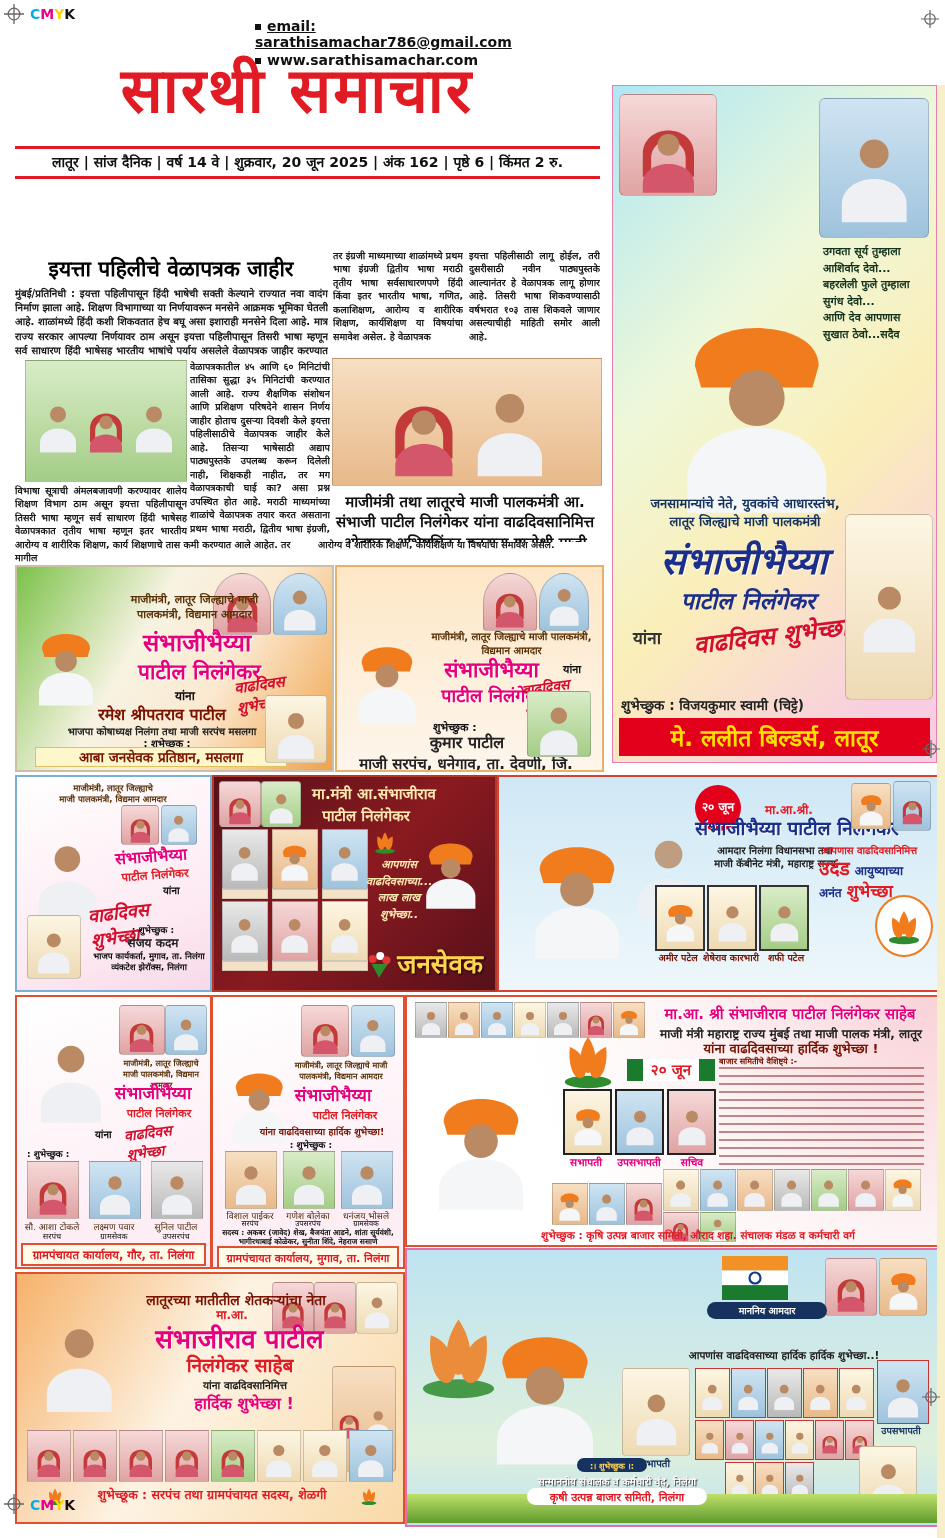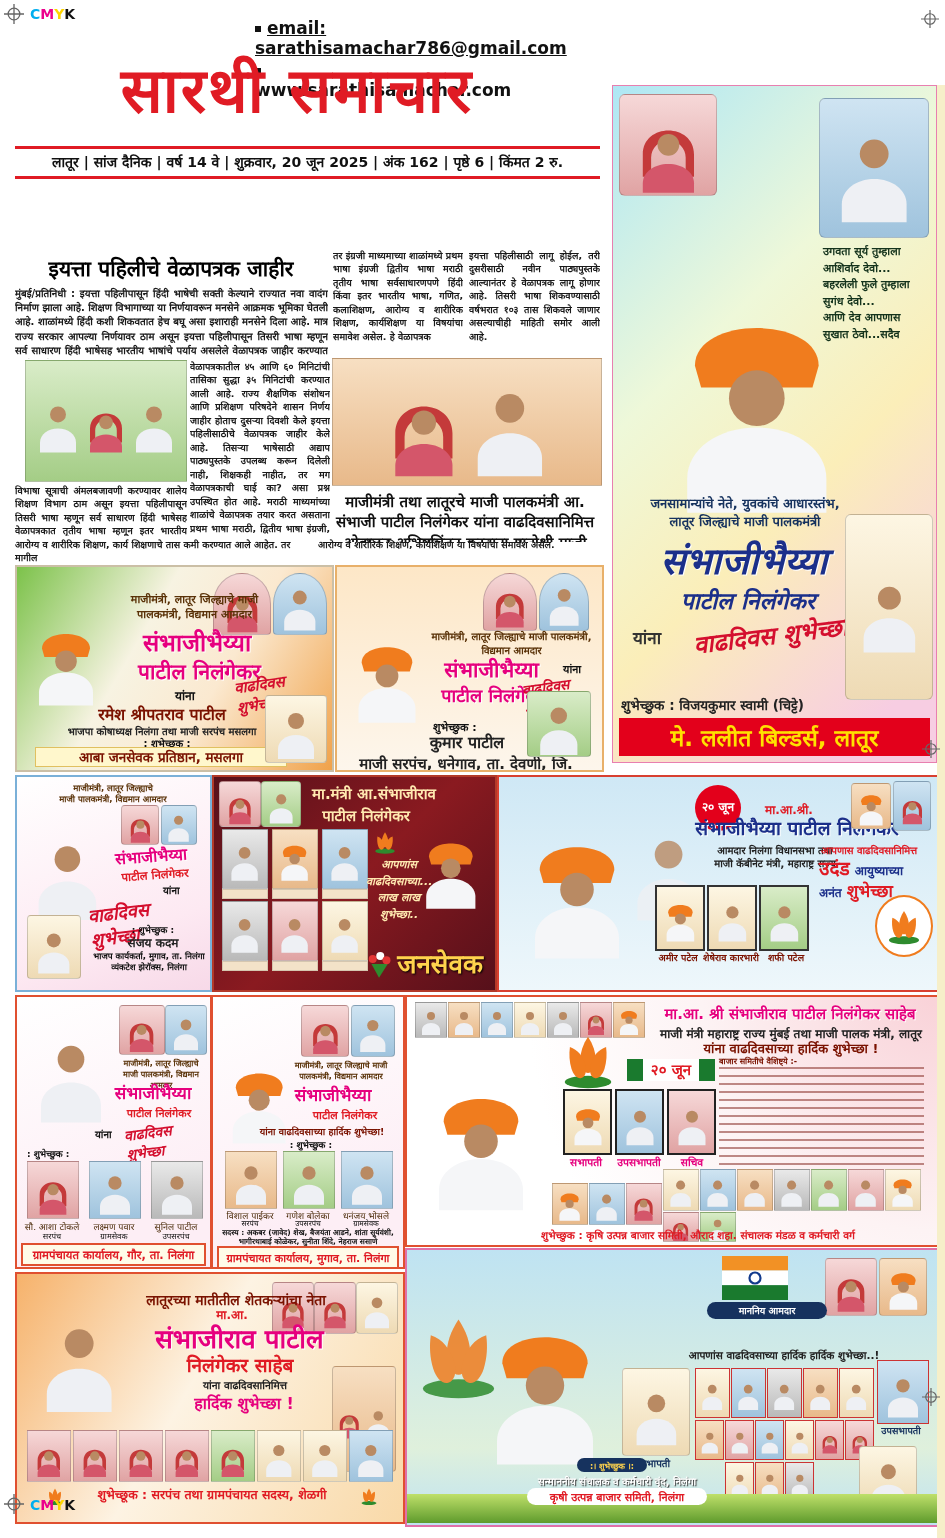--- a/index.html
+++ b/index.html
@@ -81,21 +81,21 @@
 <div class="page">
 
   <div class="abs" style="left:4px;top:4px;width:20px;height:20px"><svg viewBox="0 0 24 24" width="20" height="20">
         <use href="#reg"></use>
       </svg></div>
   <div class="abs b" style="left:30px;top:6px;font-size:14px"><span style="color:#00aeef">C</span><span style="color:#ec008c">M</span><span style="color:#ffd400">Y</span><span style="color:#111">K</span></div>
   <div class="abs" style="left:921px;top:10px;width:18px;height:18px"><svg viewBox="0 0 24 24" width="18" height="18">
         <use href="#reg"></use>
       </svg></div>
 
-  <div class="abs" style="left:255px;top:18px;width:260px;font-size:17px;font-weight:700">
+  <div class="abs" style="left:255px;top:18px;width:260px;font-size:14px;font-weight:700">
     <div><span class="sq"></span><a class="email">email: sarathisamachar786@gmail.com</a></div>
     <div style="margin-top:2px"><span class="sq"></span><a class="web">www.sarathisamachar.com</a></div>
   </div>
 
   <div class="abs ctr blk" style="left:0;top:46px;width:594px;font-size:62px;color:#e01b24;letter-spacing:2px">सारथी समाचार</div>
   <div class="abs rule" style="left:15px;top:146px;width:585px"></div>
   <div class="abs ctr xb" style="left:15px;top:152px;width:585px;font-size:14px">लातूर | सांज दैनिक | वर्ष 14 वे | शुक्रवार, 20 जून 2025 | अंक 162 | पृष्ठे 6 | किंमत 2 रु.</div>
   <div class="abs rule" style="left:15px;top:176px;width:585px"></div>
 
   <div class="abs ctr blk" style="left:15px;top:254px;width:312px;font-size:21px;color:#000">इयत्ता पहिलीचे वेळापत्रक जाहीर</div>

